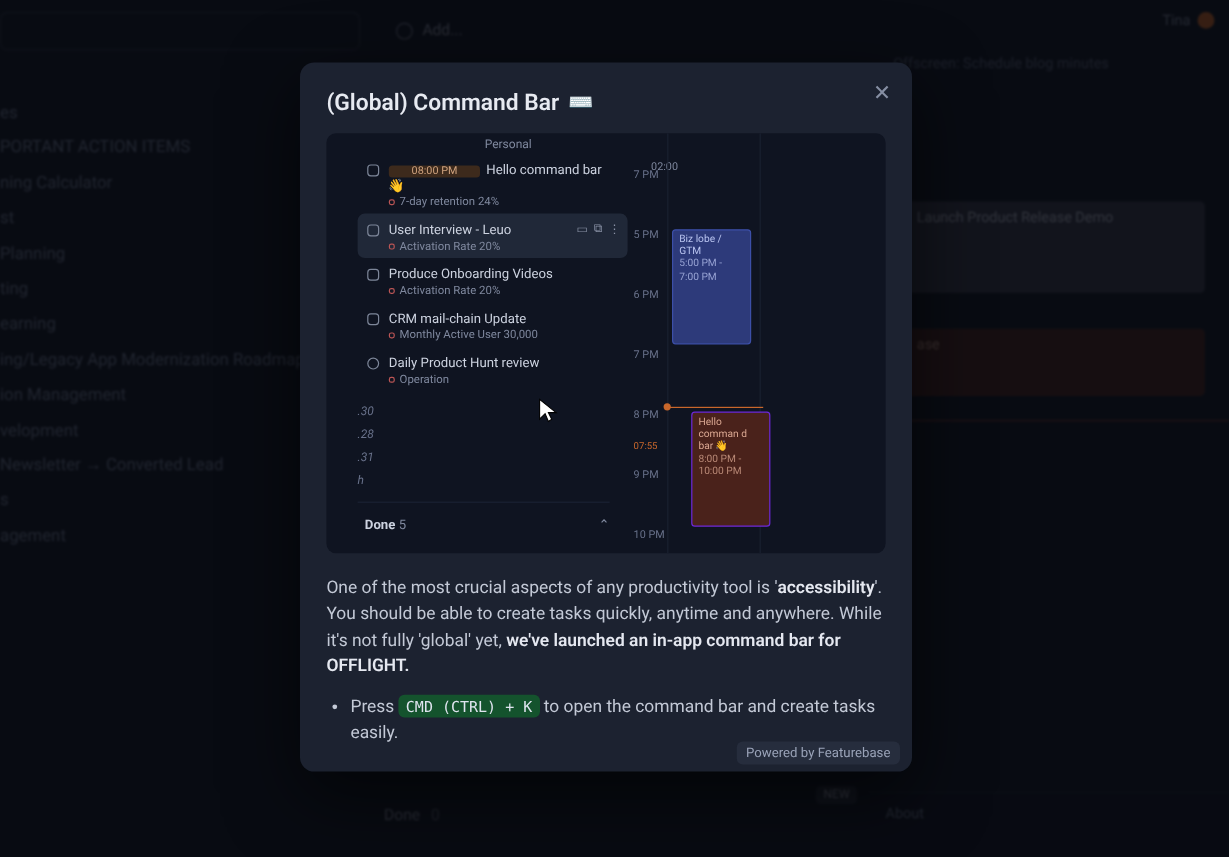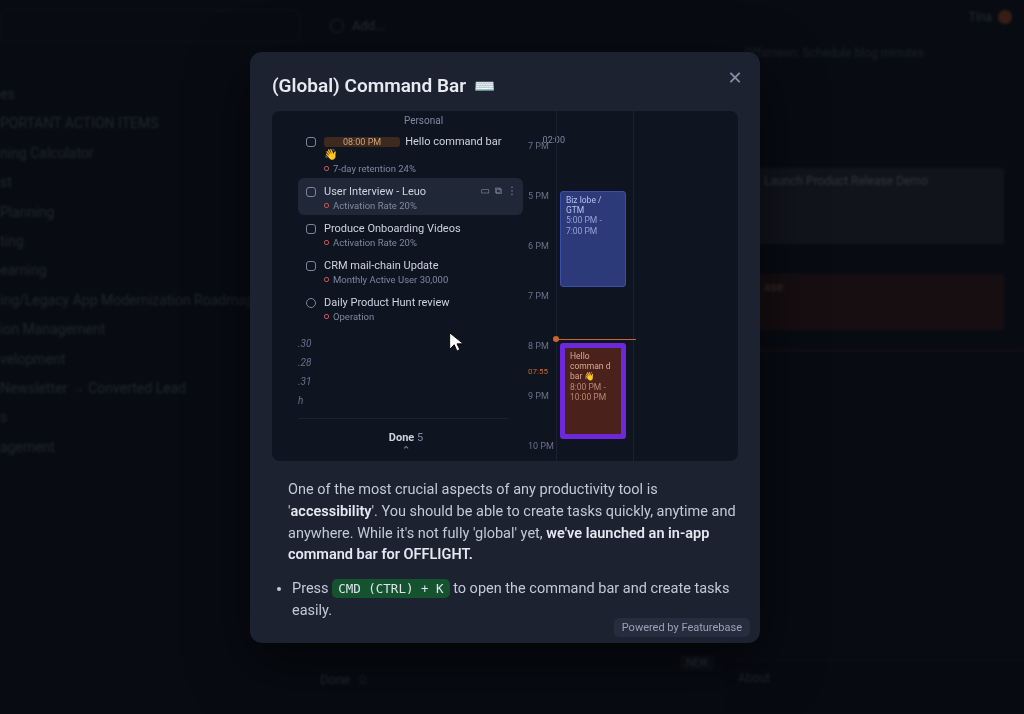--- a/index.html
+++ b/index.html
@@ -37,35 +37,35 @@
   .pv-left .task .ck{ position:absolute; left:8px; top:9px; width:10px; height:10px; border:1.3px solid #7d8699; border-radius:3px;}
   .pv-left .task .ck.round{ border-radius:50%; }
   .pv-left .task .tt{ padding-left:18px; color:#cdd3e0;}
   .pv-left .task .sub{ padding-left:18px; font-size:9.5px; color:#7f889e; padding-top:2px; display:flex; align-items:center; gap:4px;}
   .pv-left .task .sub .dot{ width:5px;height:5px;border:1px solid #b55; border-radius:2px; display:inline-block;}
   .pv-left .task .time{ position:absolute; right:-42px; top:7px; font-size:9px; color:#7f889e; }
   .pv-left .task.sel{ background:#202838; }
   .pv-left .task.sel .icons{ position:absolute; right:6px; top:7px; display:flex; gap:5px; color:#8a92a6; font-size:10px;}
   .pv-left .hdr{ font-size:10px; color:#7f889e; padding:4px 0 2px 26px;text-align:center;}
   .pv-left .days{ padding-left:0; font-size:10px; color:#68718a; line-height:1.9; padding-top:8px;font-style:italic;}
-  .pv-left .done-row{ padding:10px 0 0 6px; font-size:11px; color:#cdd3e0; display:flex; justify-content:space-between; align-items:center; width:210px; margin-top:8px; border-top:1px solid #1b2233; padding-top:12px;flex-direction:column;}
+  .pv-left .done-row{ padding:10px 0 0 6px; font-size:11px; color:#cdd3e0; display:flex; justify-content:space-between; align-items:center; width:210px; margin-top:8px; border-top:1px solid #1b2233; padding-top:12px;}
   .pv-left .done-row .chev{ color:#7f889e; font-size:11px;}
   .pv-right { position:absolute; left:256px; top:0; bottom:0; right:0; }
   .pv-right .hour{ position:absolute; left:0; font-size:9px; color:#68718a;}
   .pv-right .evt{ position:absolute; border-radius:3px; font-size:8.5px; padding:3px 5px; line-height:1.2;}
   .pv-right .evt.blue{ background:#2d3a7a; border:1px solid #3c4fa8; color:#b8c3ef;}
-  .pv-right .evt.red{ background:#4a221b; border:5px solid #6d28d9; color:#dba892;}
+  .pv-right .evt.red{ background:#4a221b; border:1px solid #6d28d9; color:#dba892;margin-left:16px;}
   .pv-right .nowline{ position:absolute; height:1px; background:#c9672b;}
   .pv-right .nowtime{ position:absolute; font-size:8px; color:#c9672b;}
   .pv-right .nowdot{ position:absolute; width:6px;height:6px; background:#c9672b; border-radius:50%;}
   .pv-right .vline{ position:absolute; top:0; bottom:0; width:1px; background:#1a2130;}
   .cursor{ position:absolute; left:174px; top:220px; }
   .cursor svg{ width:22px; height:22px; }
   
-  .modal .body { padding:18px 22px 6px 38px; font-size:14.5px; color:#c3c9d6; line-height:1.5;}
+  .modal .body { padding:18px 22px 6px 22px; font-size:14.5px; color:#c3c9d6; line-height:1.5;}
   .modal .body b{ color:#e5e8f0; font-weight:600;}
   .modal ul { padding:6px 22px 0 42px; font-size:14.5px; color:#c3c9d6; line-height:1.55;}
   .modal ul li{ padding-bottom:8px;}
   .modal code{ background:#14532d; color:#dfe4ef; font-size:12.5px; padding:2px 6px; border-radius:5px; font-family: ui-monospace, Menlo, monospace;}
   .modal .footer{ position:absolute; right:10px; bottom:6px; background:#262d3d; color:#9aa3b8; font-size:11px; padding:3px 8px; border-radius:5px;}
 </style>
 </head>
 <body>
 
 <div class="bg-app">

